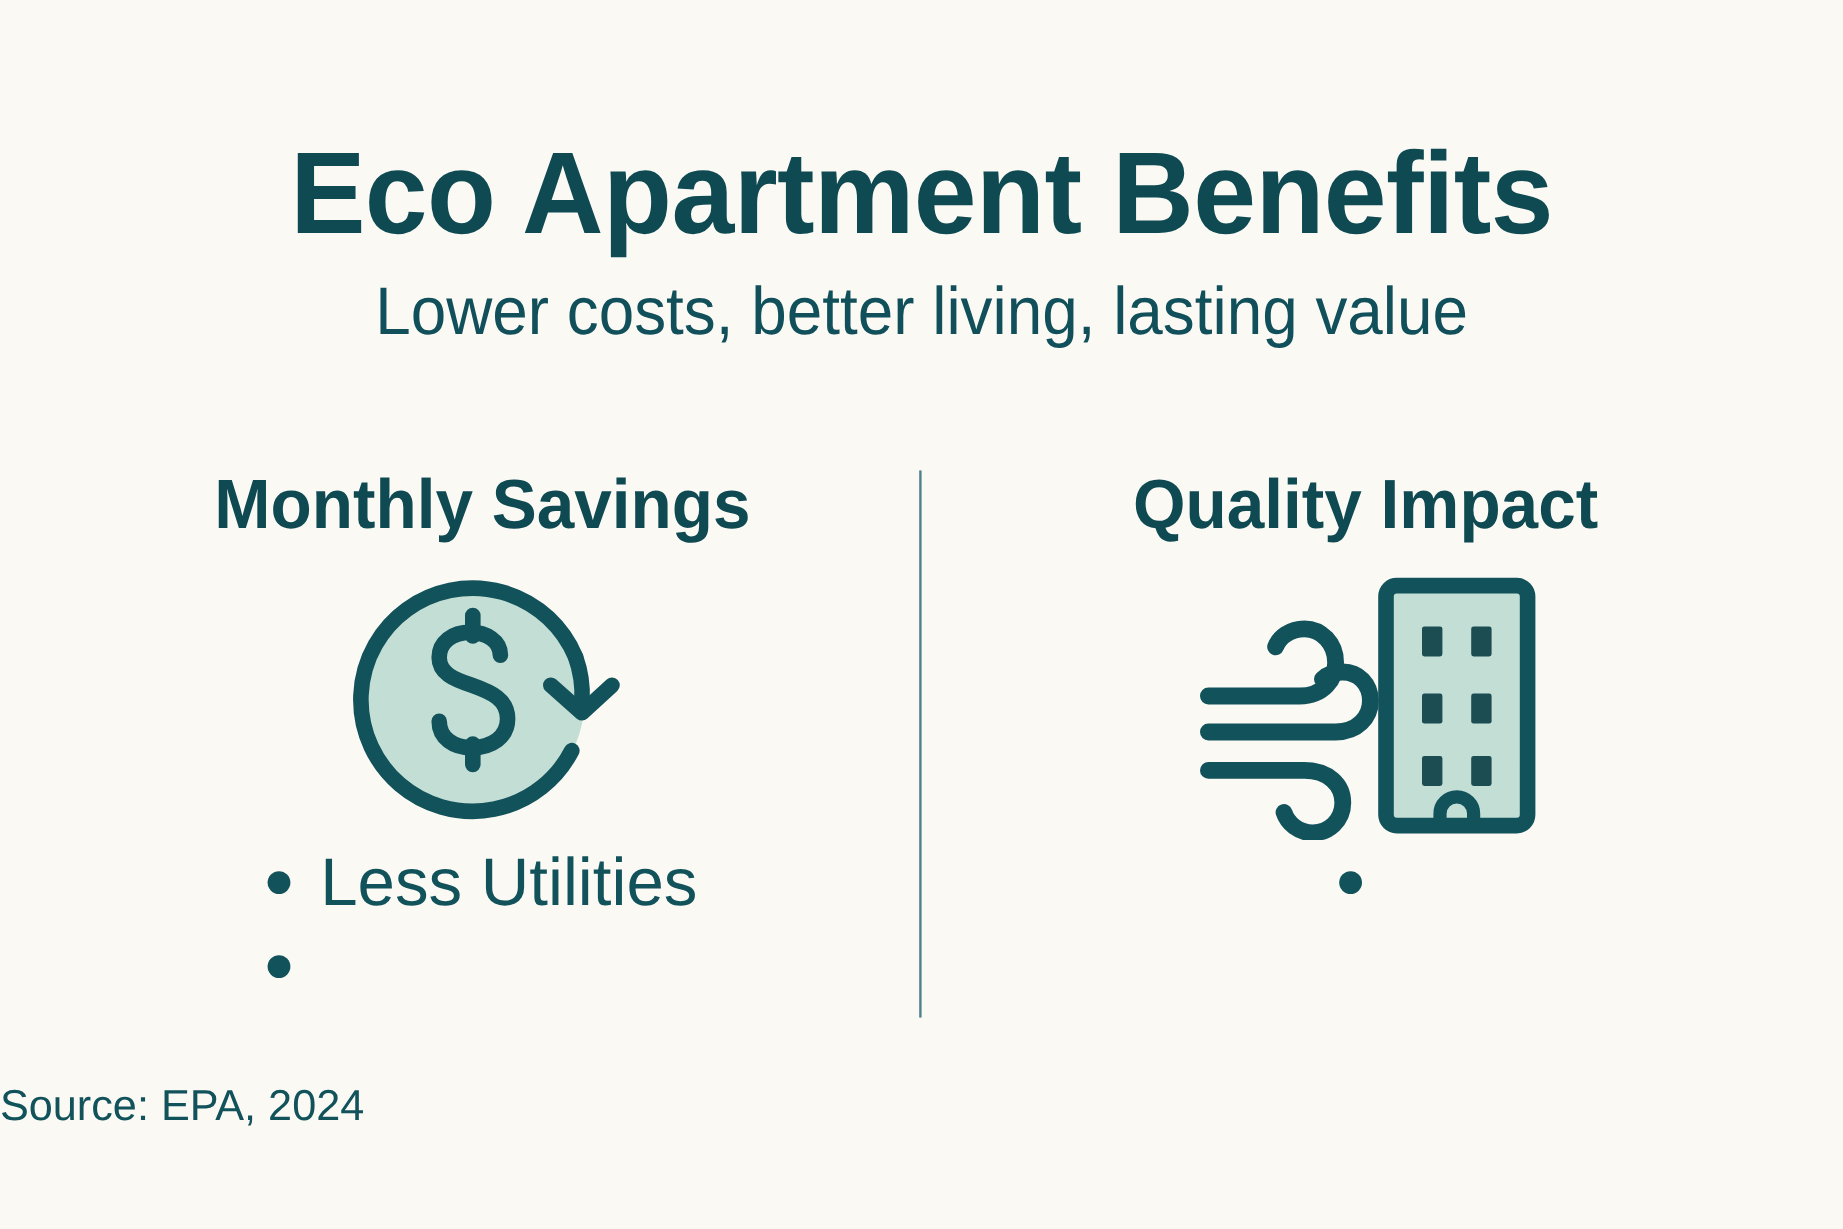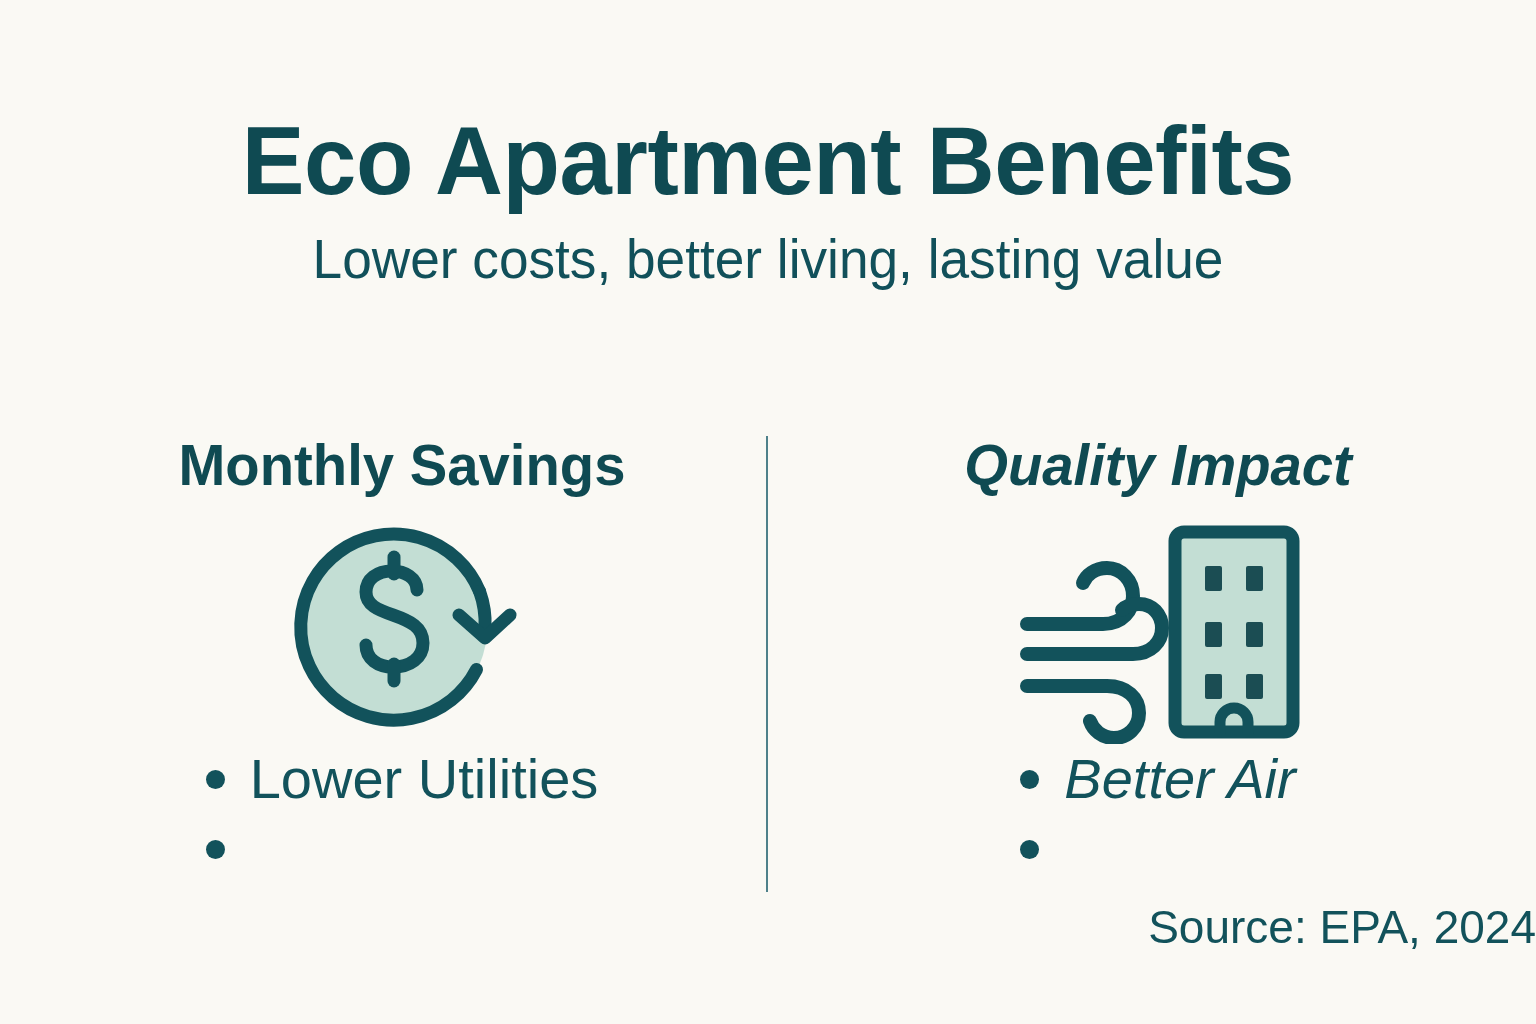--- a/index.html
+++ b/index.html
@@ -49,38 +49,37 @@
     white-space: nowrap;
   }
 
   
   .columns {
     position: absolute;
     left: 0;
     top: 392px;
     width: 1460px;
     height: 470px;
-    margin-top: 44px;
   }
   .divider {
     position: absolute;
     left: 766px;
     top: 0px;
     width: 2px;
     height: 456px;
     background: #4e818a;
   }
   .col {
     position: absolute;
     top: 0;
     width: 720px;
     text-align: center;
   }
   .col-left  { left: 42px; }
-  .col-right { left: 798px; font-style: italic; }
+  .col-right { left: 778px; }
 
   .col-title {
     font-family: "Liberation Sans Narrow", "Liberation Sans", sans-serif;
     font-weight: bold;
     font-size: 58px;
     line-height: 1.0;
     color: #0f4a52;
     transform: scaleX(0.97);
     white-space: nowrap;
   }
@@ -121,24 +120,24 @@
     color: #12525b;
     white-space: nowrap;
   }
 
   
   .source {
     position: absolute;
     left: 0;
     top: 900px;
     width: 1536px;
-    text-align: right;
+    text-align: left;
     font-family: "Liberation Sans Narrow", "Liberation Sans", sans-serif;
     font-weight: normal;
-    font-size: 46px;
+    font-size: 36px;
     color: #12525b;
   }
 </style>
 </head>
 <body>
 
 <div id="infographic">
 
   <div class="header">
     <div class="title">Eco Apartment Benefits</div>
@@ -167,21 +166,21 @@
                    C 89 89 101 94 116 99 C 133 105 146 111 146 127
                    C 146 142 133 151 116 151 C 101 151 89 143 89 129" fill="none" stroke="#12525b" stroke-width="13" stroke-linecap="round" stroke-linejoin="round"></path>
           <line x1="117" y1="41" x2="117" y2="58" stroke="#12525b" stroke-width="13" stroke-linecap="round"></line>
           <line x1="117" y1="148" x2="117" y2="165" stroke="#12525b" stroke-width="13" stroke-linecap="round"></line>
         </svg>
       </div>
 
       <ul class="bullets">
         <li class="bullet-row">
           <span class="bullet-dot"></span>
-          <span class="bullet-text">Lower Utilities</span>
+          <span class="bullet-text">Less Utilities</span>
         </li>
         <li class="bullet-row">
           <span class="bullet-dot"></span>
         </li>
       </ul>
     </div>
 
     <div class="col col-right">
       <div class="col-title">Quality Impact</div>
 
@@ -206,24 +205,20 @@
           <rect x="190" y="158" width="17" height="25" rx="2" fill="#1b4d53"></rect>
           <rect x="231" y="158" width="17" height="25" rx="2" fill="#1b4d53"></rect>
 
           <path d="M 205 216 L 205 206 A 14 14 0 0 1 233 206 L 233 216" fill="none" stroke="#12525b" stroke-width="11" stroke-linecap="round"></path>
         </svg>
       </div>
 
       <ul class="bullets">
         <li class="bullet-row">
           <span class="bullet-dot"></span>
-          <span class="bullet-text">Better Air</span>
-        </li>
-        <li class="bullet-row">
-          <span class="bullet-dot"></span>
         </li>
       </ul>
     </div>
 
   </div>
 
   <div class="source">Source: EPA, 2024</div>
 
 </div>
 

